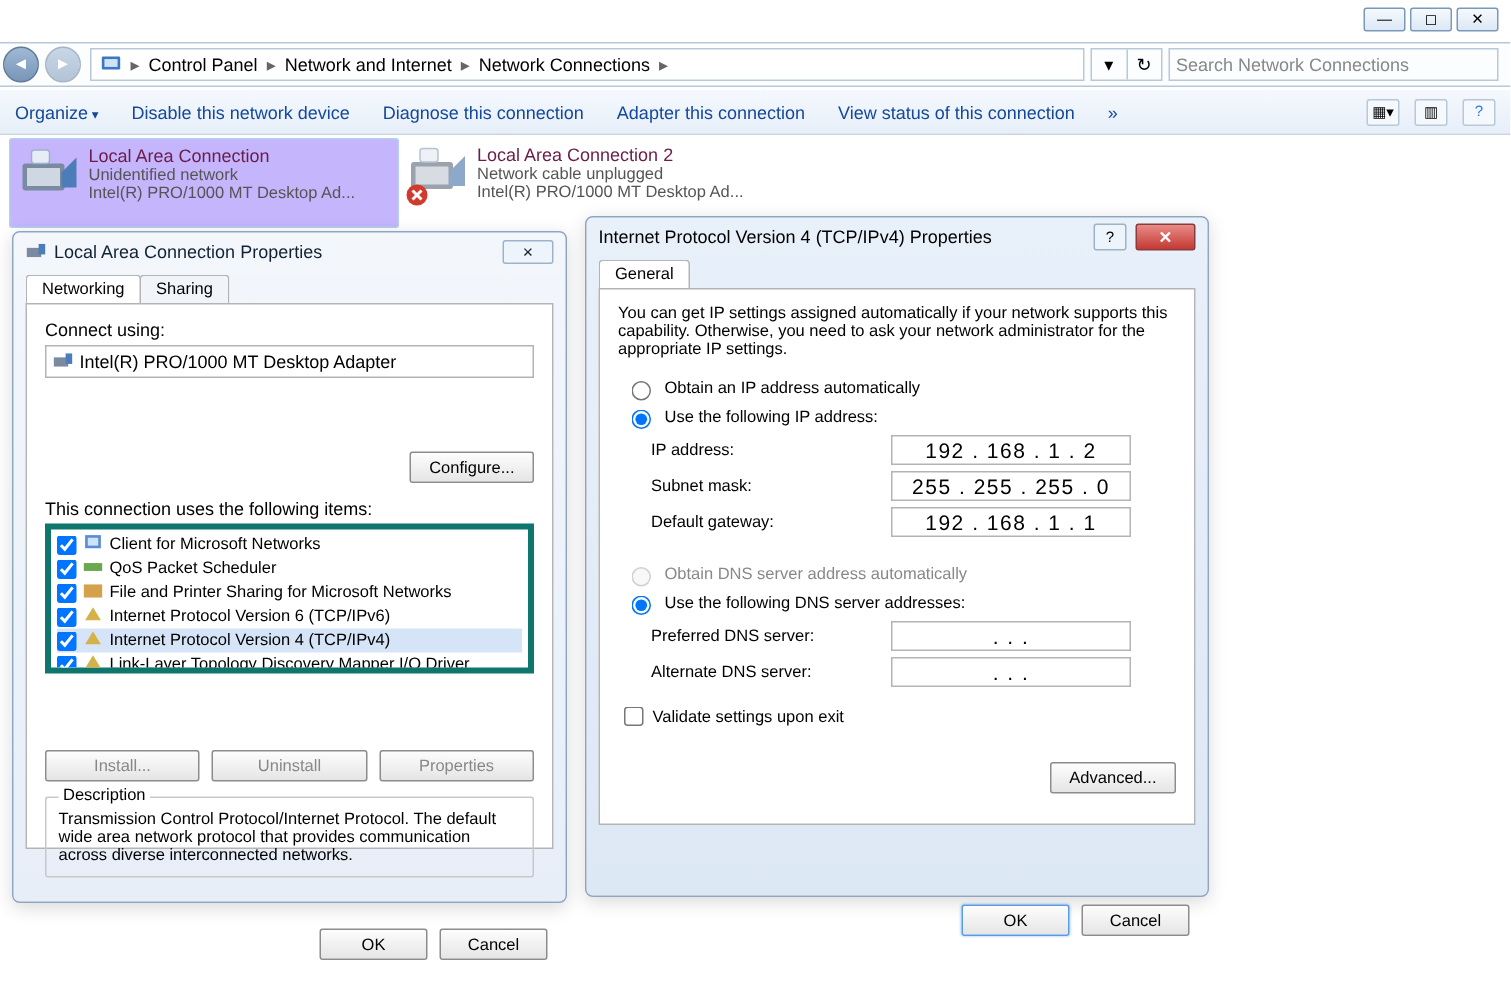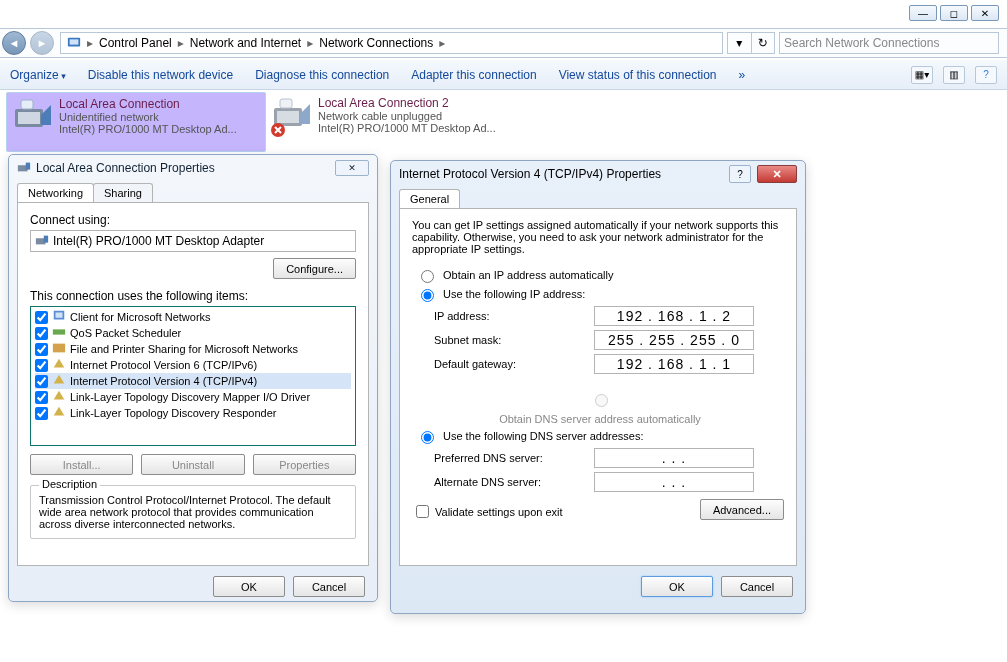--- a/index.html
+++ b/index.html
@@ -123,48 +123,48 @@
   }
   .dlg-title .tclose{margin-left:auto;width:34px;height:16px;border:1px solid #9db3cc;border-radius:2px;background:#eef4fb;display:flex;align-items:center;justify-content:center;font-size:9px;}
   .tabstrip { display:flex; padding-left:8px; margin-top:2px;}
   .tab { background:#fff; border:1px solid #b4b4b4; border-bottom:none; padding:3px 10px; font-size:11px; border-radius:3px 3px 0 0; margin-right:-1px;}
   .tab.inactive{background:#f1f4f9;}
   .tabbody { background:#fff; border:1px solid #b4b4b4; margin:0 8px; padding:10px 12px; }
   .dlg-left .tabbody{height:364px;}
 
   .lbl{margin-bottom:3px;}
   .adapter-box{border:1px solid #b4b4b4;height:22px;display:flex;align-items:center;padding:0 4px;margin-bottom:6px;}
-  .btn { height:21px; border:1px solid #8c8c8c; background:linear-gradient(#fdfdfd,#e5e5e5); border-radius:2px; font-size:11px; padding:0 12px; cursor:pointer;}
+  .btn { height:21px; border:1px solid #8c8c8c; background:linear-gradient(#fdfdfd,#e5e5e5); border-radius:2px; font-size:11px; padding:0 12px; cursor:pointer;margin-top:43px;}
   .btn:disabled,.btn.disabled{color:#888;}
   .btn.default{border:1px solid #5c9be0; box-shadow:0 0 2px #8ec1f7;}
   .row-right{display:flex;justify-content:flex-end;margin-bottom:10px;}
 
-  .item-list{border:1px solid #0f766e; height:140px; padding:2px 4px; overflow:hidden;}
+  .item-list{border:4px solid #0f766e; height:100px; padding:2px 4px; overflow:hidden;}
   .il-row{display:flex;align-items:center;height:16px;gap:4px;font-size:11px;}
   .il-row input{margin:0;}
   .il-row.sel{background:#d5e5f7;}
 
   .btn-row3{display:flex;gap:8px;margin-top:8px;}
   .btn-row3 .btn{flex:1;}
 
   .groupbox{border:1px solid #c8c8c8;margin-top:10px;padding:8px;border-radius:2px;position:relative;}
   .groupbox .gt{position:absolute;top:-8px;left:8px;background:#fff;padding:0 3px;font-size:11px;}
 
   .dlg-buttons{display:flex;justify-content:flex-end;gap:8px;padding:10px 12px;}
 
   
-  .dlg-right{top:160px;left:390px;width:416px;height:454px; background:linear-gradient(#e8f0fa,#dde8f5);}
+  .dlg-right{top:144px;left:390px;width:416px;height:454px; background:linear-gradient(#e8f0fa,#dde8f5);}
   .dlg-right .tabbody{height:358px;}
   .dlg-right .dlg-title{color:#000;}
   .xbtn{margin-left:6px;width:40px;height:18px;border:1px solid #8a3c3c;background:linear-gradient(#e98a86,#c43a34);border-radius:2px;display:flex;align-items:center;justify-content:center;color:#fff;font-weight:bold;font-size:11px;}
   .hbtn{width:22px;height:18px;border:1px solid #9db3cc;background:#eef4fb;border-radius:2px;display:flex;align-items:center;justify-content:center;font-size:10px;margin-left:auto;}
 
   .desc-text{font-size:11px;margin-bottom:12px;}
   .radio-row{display:flex;align-items:center;gap:6px;margin:3px 0 3px 4px;font-size:11px;}
-  .radio-row.disabled{color:#888;flex-direction:column;}
+  .radio-row.disabled{color:#888;}
   .field-row{display:flex;align-items:center;margin:4px 0 4px 22px;font-size:11px;}
   .field-row label{width:160px;}
   .ip-input{border:1px solid #b4b4b4;width:160px;height:20px;text-align:center;letter-spacing:1px;font-family:inherit;font-size:14px;display:flex;align-items:center;justify-content:center;}
   .sect-sep{height:10px;}
   .chk-row{display:flex;align-items:center;gap:3px;margin-top:10px;font-size:11px;}
   .adv-row{display:flex;justify-content:flex-end;margin-top:-22px;}
 
   .mini-icon{width:14px;height:14px;display:inline-block;}
 </style>
 </head>

